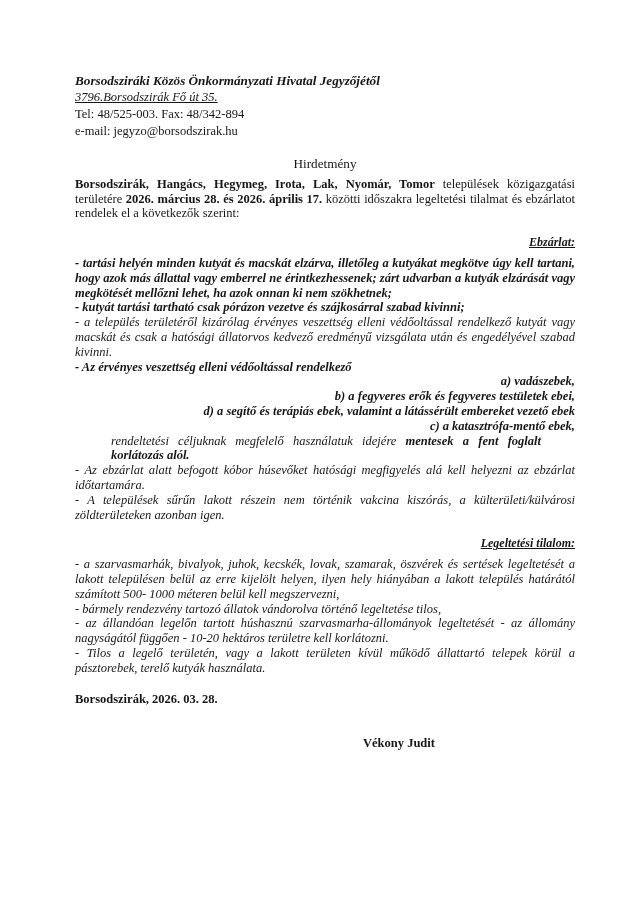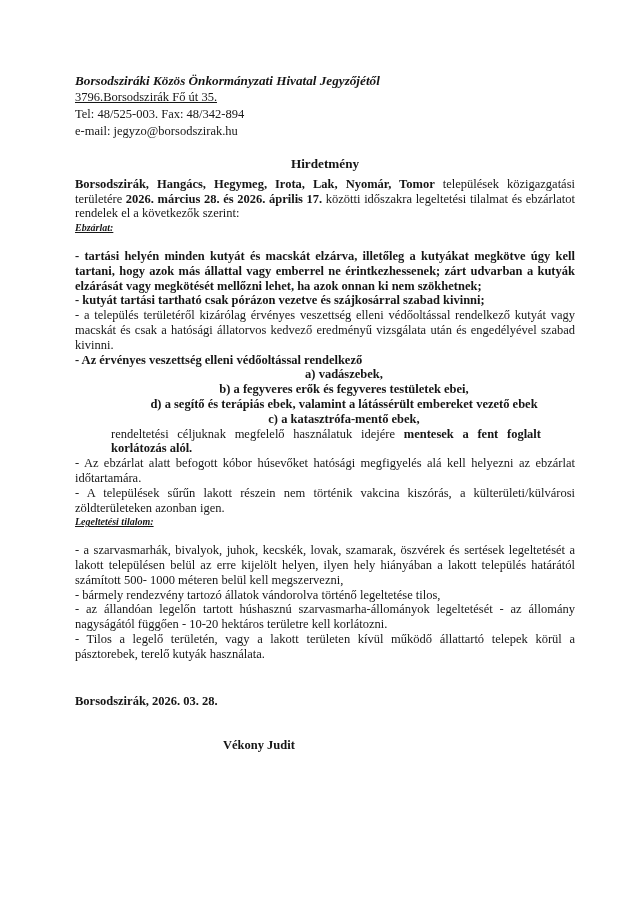--- a/index.html
+++ b/index.html
@@ -12,36 +12,38 @@
     font-family: "Liberation Serif", "DejaVu Serif", serif;
     font-size: 12.5px;
     line-height: 14.8px;
     box-sizing: border-box;
     padding: 72px 61px 0 75px;
     overflow: hidden;
   }
   p { margin: 0; }
   .letterhead { line-height: 17px; }
   .office-name { font-weight: bold; font-style: italic; font-size: 13.2px; }
-  .office-address { text-decoration: underline; }
-  .doc-title { text-align: center; font-weight: bold; font-size: 13.2px; margin-top: 17px; }
+  .office-address { text-decoration: underline; font-style: italic; }
+  .doc-title { text-align: center; font-weight: normal; font-size: 13.2px; margin-top: 17px; }
   .intro { margin-top: 5px; text-align: justify; }
   .sec-heading {
+    margin-top: 14px;
     font-weight: bold;
     font-style: italic;
     text-decoration: underline;
-    font-size: 10px;
+    font-size: 12px;
+    text-align: right;
   }
-  .body-block { margin-top: 13px; text-align: justify; }
+  .body-block { margin-top: 6px; text-align: justify; font-style: italic; }
   .jp { text-align: justify; }
   .b { font-weight: bold; }
-  .list-item { margin-left: 38px; font-weight: bold; text-align: center; }
+  .list-item { margin-left: 38px; font-weight: bold; text-align: right; }
   .hang { margin-left: 36px; width: 430px; text-align: justify; }
-  .dateline { margin-top: 32px; font-weight: bold; }
-  .signature { margin-top: 30px; padding-left: 148px; text-align: left; font-weight: bold; line-height: 15px; }
+  .dateline { margin-top: 16px; font-weight: bold; }
+  .signature { margin-top: 30px; padding-left: 148px; text-align: center; font-weight: bold; line-height: 15px; }
 </style>
 </head>
 <body>
 
 <div class="page">
 
   <div class="letterhead">
     <p class="office-name">Borsodsziráki Közös Önkormányzati Hivatal Jegyzőjétől</p>
     <p class="office-address">3796.Borsodszirák Fő út 35.</p>
     <p>Tel: 48/525-003. Fax: 48/342-894</p>

